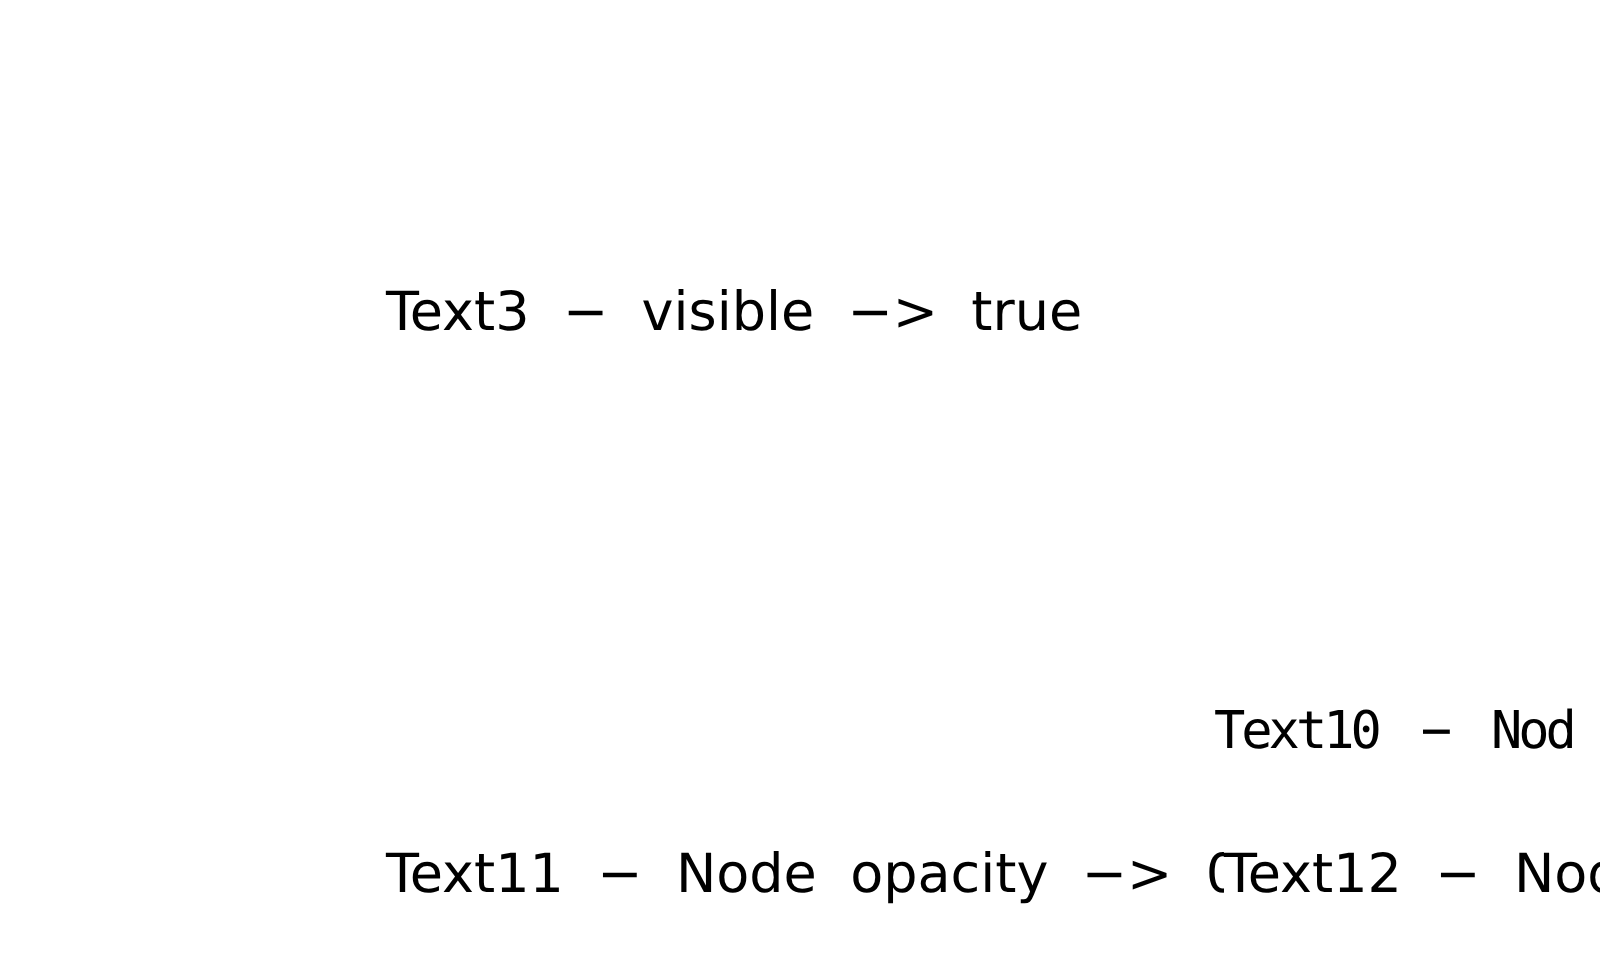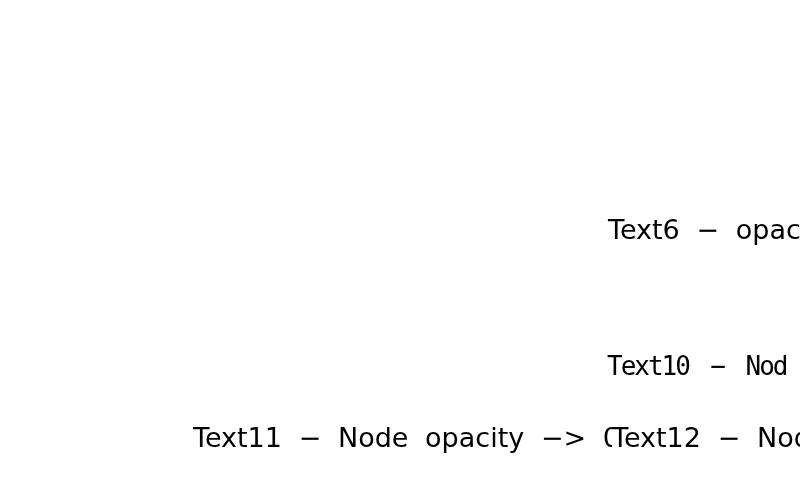--- a/index.html
+++ b/index.html
@@ -37,22 +37,22 @@
   .pos-text6  { left: 608px; top: 214px; }
   .pos-text9  { left: 193px; top: 350px; }
   .pos-text10 { left: 607px; top: 351px; z-index: 2; }
   .pos-text11 { left: 193px; top: 422px; }
   .pos-text12 { left: 612px; top: 422px; z-index: 2; }
 </style>
 </head>
 <body>
 
 <div class="screen">
+  <div class="txt sans pos-text3">Text3 − visible −&gt; true</div>
 
-  <div class="txt sans pos-text6">Text6 − opac</div>
 
 
   <div class="txt mono pos-text10">Text10 − Nod</div>
 
   <div class="txt sans pos-text11">Text11 − Node opacity −&gt; 0</div>
 
   <div class="txt sans pos-text12">Text12 − Nod</div>
 </div>
 
 </body></html>

